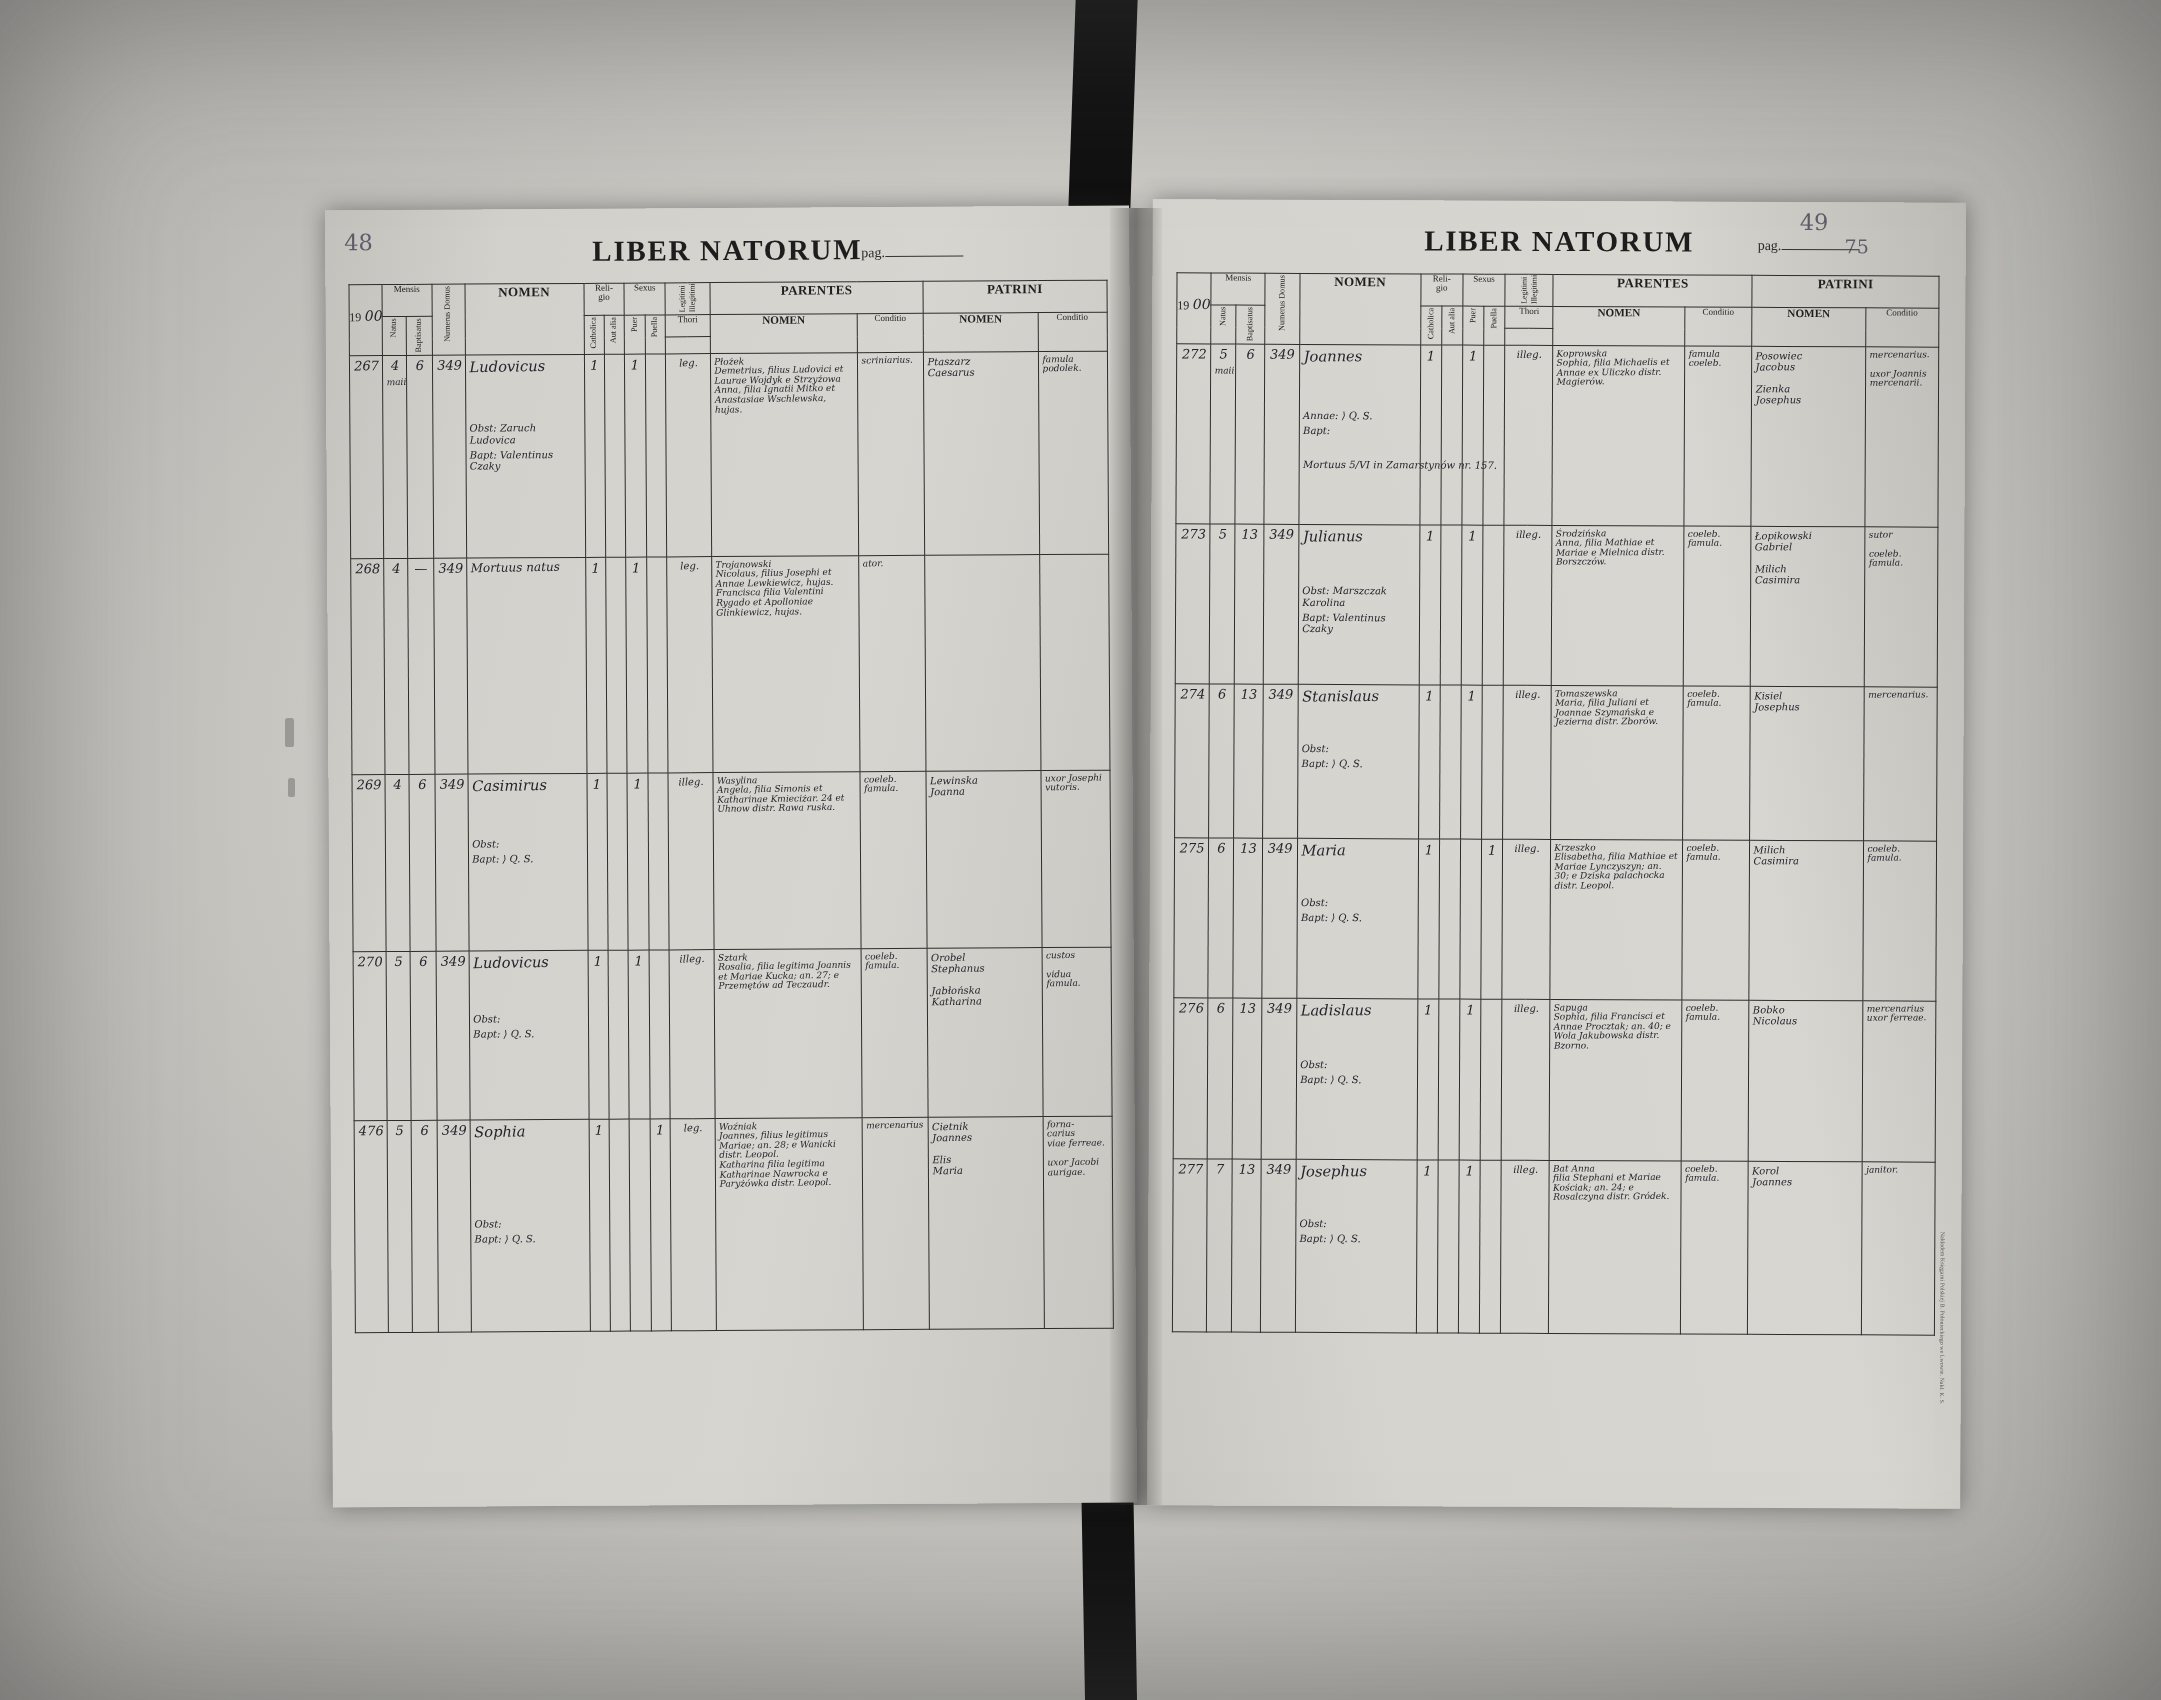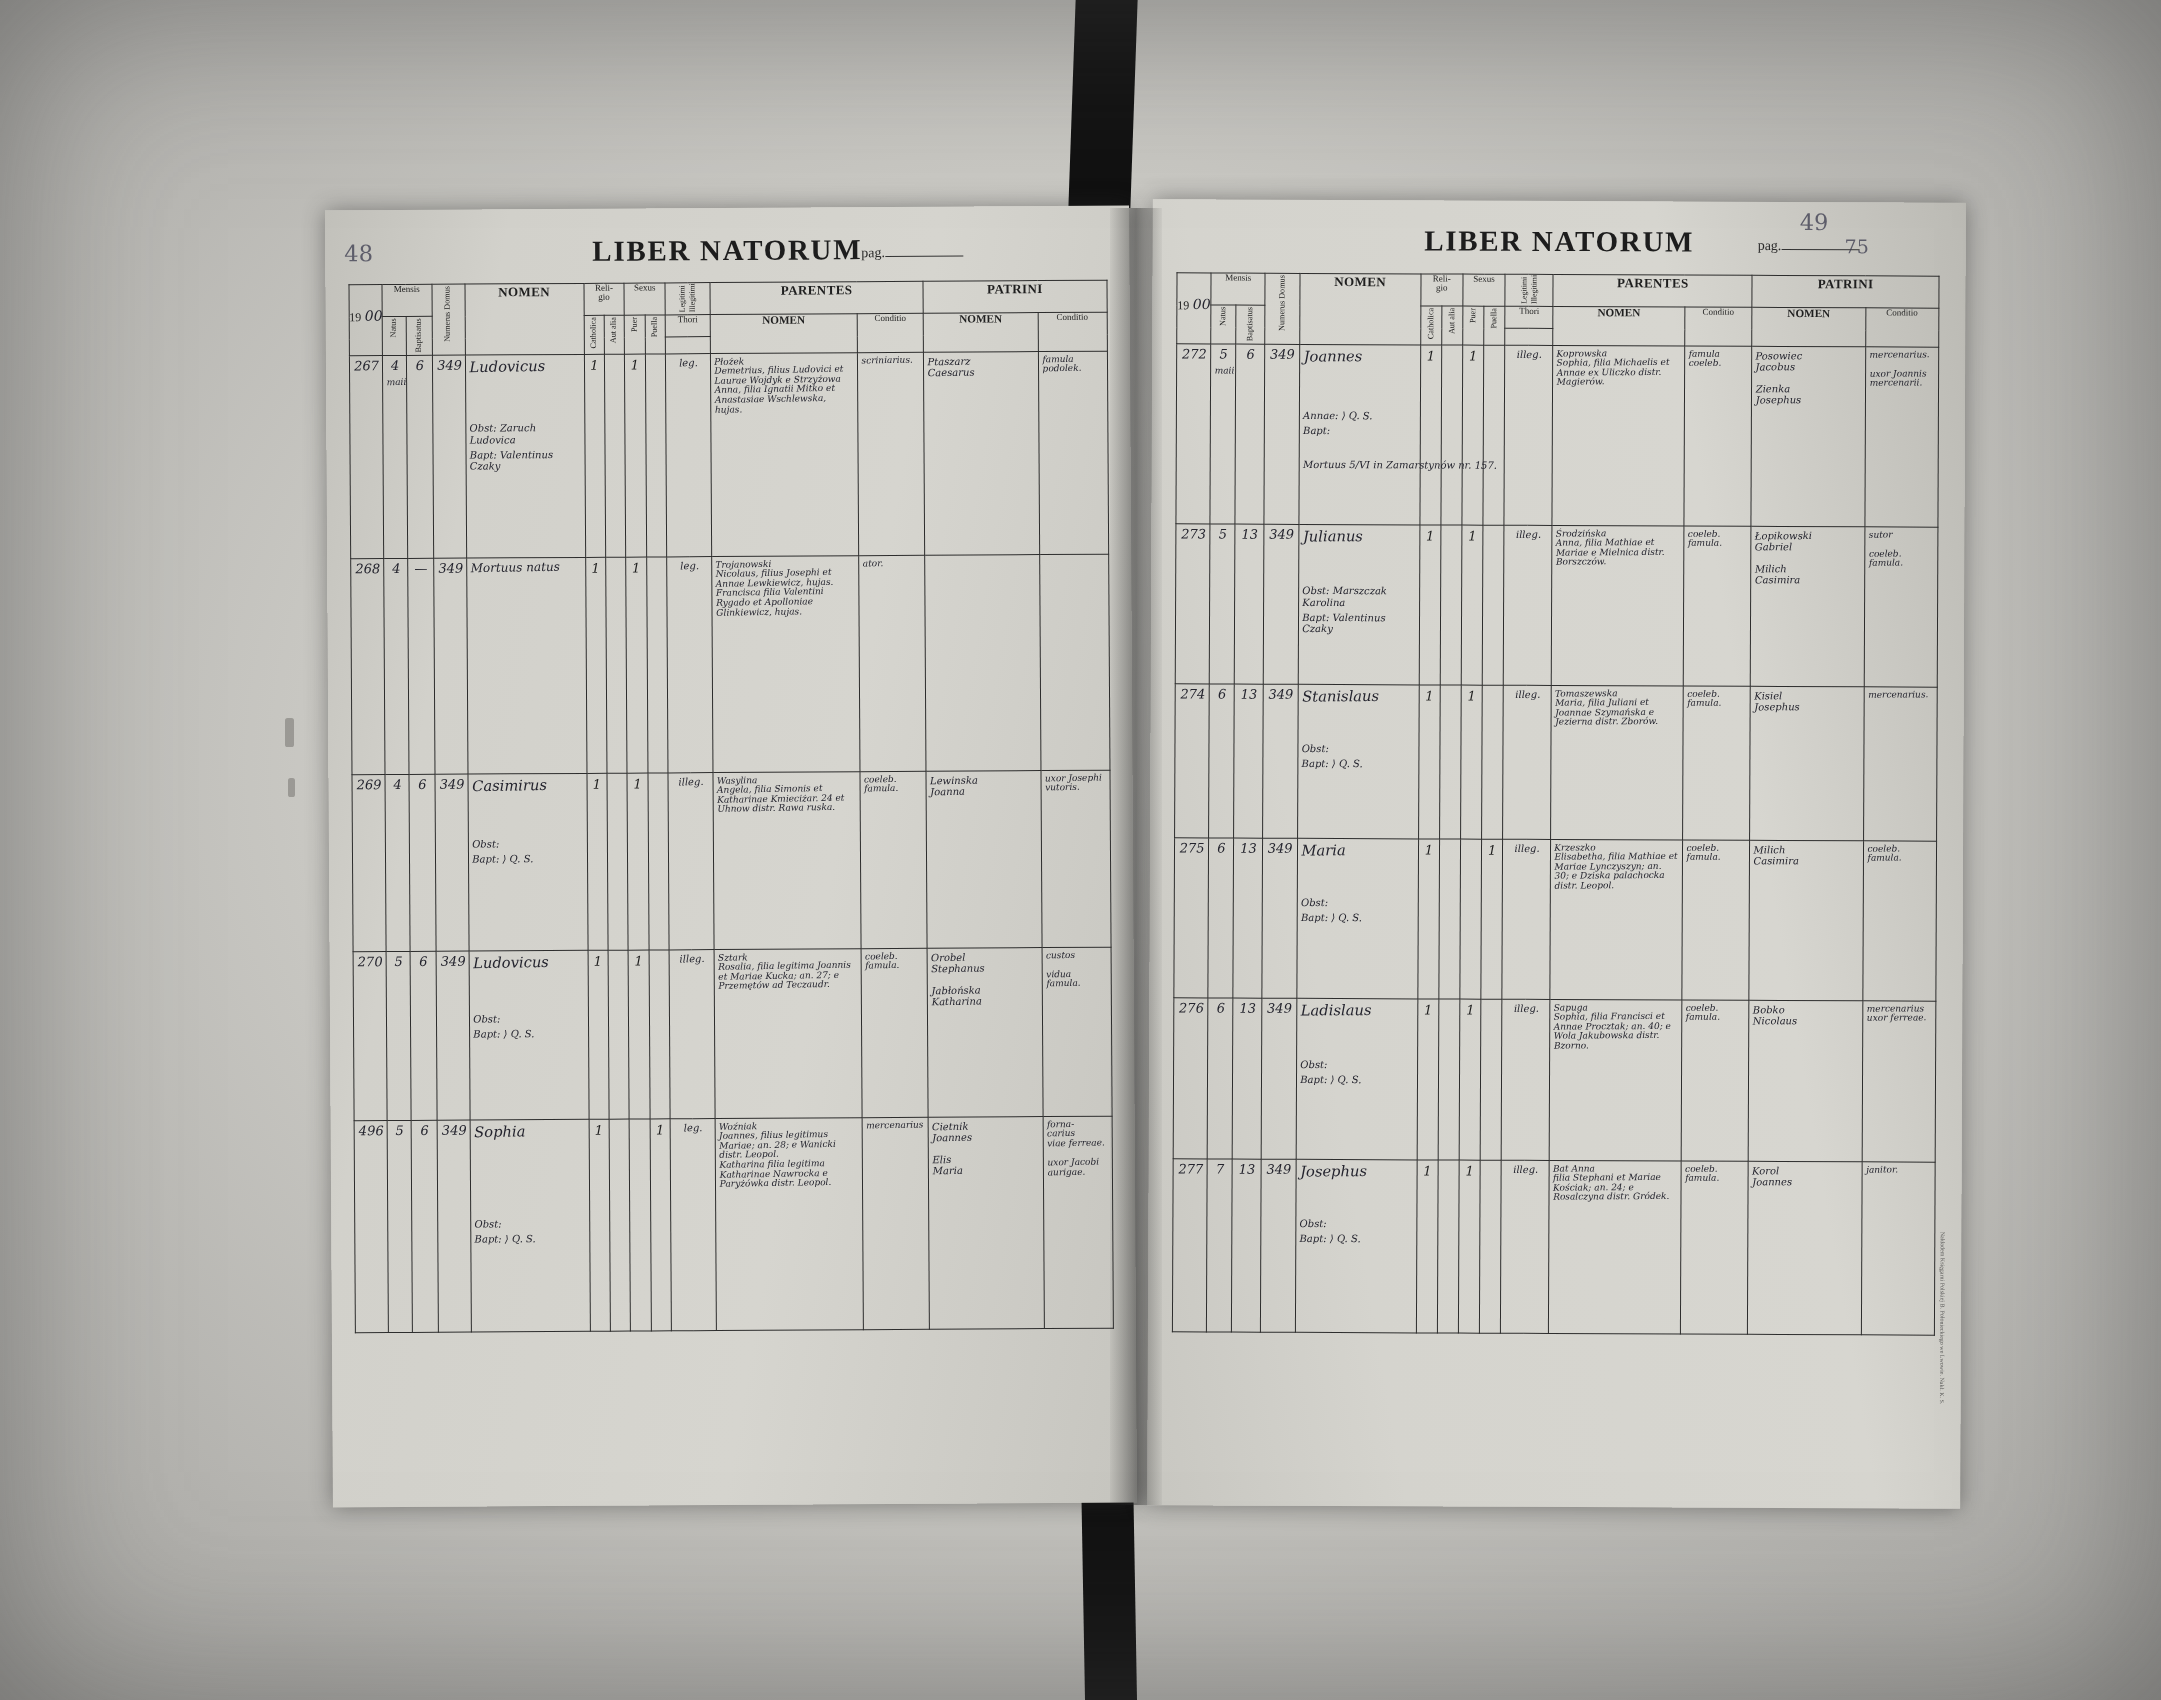--- a/index.html
+++ b/index.html
@@ -75,21 +75,21 @@
 </head>
 <body>
 
 <div class="scan-bg"></div>
 
 <div class="binder-top"></div>
 <div class="binder-bottom"></div>
 
 <div class="page page-left">
 
-  <div class="folio" style="left:19px;top:30px;text-align:center;">48</div>
+  <div class="folio" style="left:19px;top:19px;text-align:center;">48</div>
 
   <div class="page-head" style="top:26px;">LIBER NATORUM</div>
 
   <div class="pag" style="left:536px;top:38px;">
     <span>pag.</span><span class="pagline"></span>
   </div>
 
   <table class="reg" style="left:22.5px;top:74px;width:759px;">
     <colgroup>
       <col style="width:31px">
@@ -360,21 +360,21 @@
         <td>
             <span class="hw xs" style="white-space:pre-line">custos
 
 vidua
 famula.</span>
           </td>
       </tr>
 
       <tr style="height:212px">
         <td>
-            <span class="hw num">496</span>
+            <span class="hw num">476</span>
           </td>
         <td>
             <span class="hw num">5</span>
           </td>
         <td>
             <span class="hw num">6</span>
           </td>
         <td>
             <span class="hw num">349</span>
           </td>

